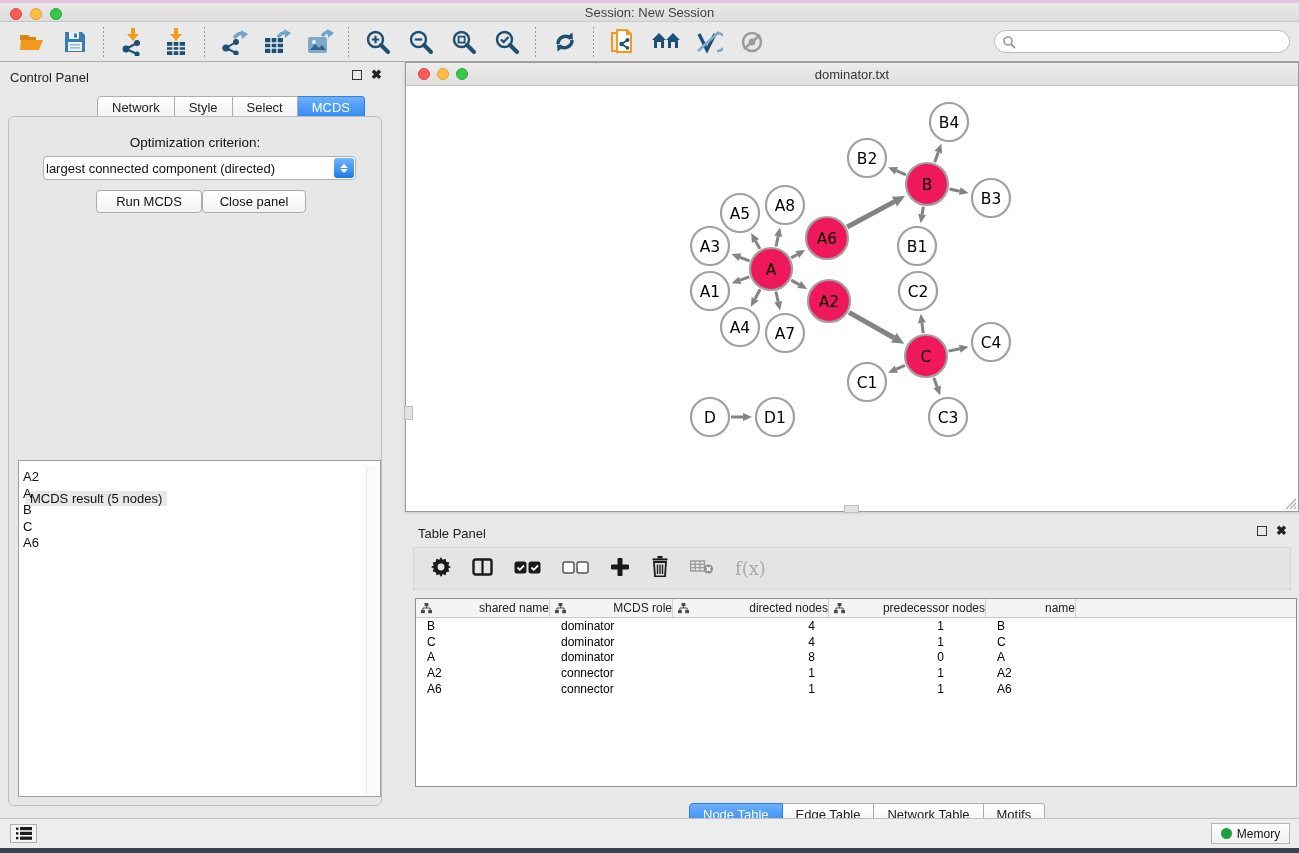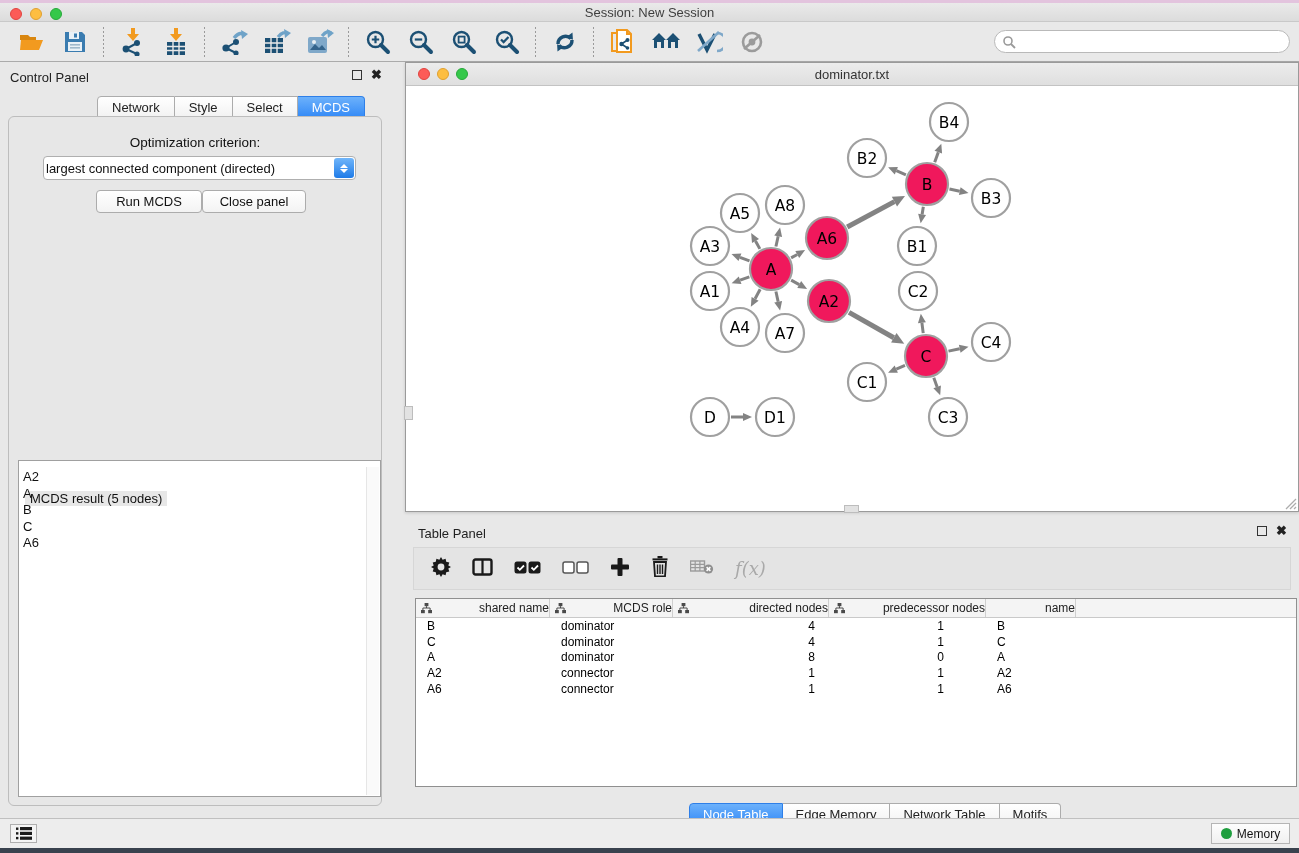--- a/index.html
+++ b/index.html
@@ -108,21 +108,21 @@
   .net-handle-left { position:absolute; left:-2px; top:343px; width:9px; height:14px; background:#E2E2E2; border:1px solid #BDBDBD; }
   .net-handle-bottom { position:absolute; left:438px; bottom:-2px; width:15px; height:8px; background:#E2E2E2; border:1px solid #BDBDBD; }
   .net-grip { position:absolute; right:1px; bottom:1px; }
   
   .table-panel { position:absolute; left:405px; top:518px; width:894px; height:300px; }
   .tp-toolbar {
     position:absolute; left:8px; top:29px; width:878px; height:43px;
     background:#E4E4E4; border:1px solid #D6D6D6;
     display:flex; align-items:center; gap:21px; padding-left:17px;
   }
-  .fx-label { font-size:18px; color:#A9A9A9; font-family:"DejaVu Serif",serif; font-style:italic; }
+  .fx-label { font-size:18px; color:#A9A9A9; font-family:"DejaVu Serif",serif; }
   .data-table {
     position:absolute; left:10px; top:80px; width:882px; height:189px;
     border:1px solid #8F8F8F; background:#fff; overflow:hidden;
   }
   .dt-header { display:flex; height:19px; background:#F4F4F4; border-bottom:1px solid #C9C9C9; }
   .dt-hcell { position:relative; display:flex; align-items:center; justify-content:flex-end;
     font-size:12px; color:#222; border-right:1px solid #CFCFCF; }
   .dt-hcell svg { position:absolute; left:5px; top:4px; }
   .dt-row { display:flex; height:15.8px; align-items:center; }
   .dt-cell { font-size:12px; color:#000; overflow:hidden; white-space:nowrap; }
@@ -581,21 +581,21 @@
           <div class="dt-cell" style="width: 134px; text-align: left; padding-left: 11px; padding-right: 0px;">A6</div>
           <div class="dt-cell" style="width: 123px; text-align: left; padding-left: 11px; padding-right: 0px;">connector</div>
           <div class="dt-cell" style="width: 156px; text-align: right; padding-left: 0px; padding-right: 14px;">1</div>
           <div class="dt-cell" style="width: 157px; text-align: right; padding-left: 0px; padding-right: 42px;">1</div>
           <div class="dt-cell" style="width: 90px; text-align: left; padding-left: 11px; padding-right: 0px;">A6</div>
         </div>
       </div>
   </div>
   <div class="seg tp-tabs" id="tp-tabs">
       <span class="seg-item active">Node Table</span>
-      <span class="seg-item">Edge Memory</span>
+      <span class="seg-item">Edge Table</span>
       <span class="seg-item">Network Table</span>
       <span class="seg-item">Motifs</span>
     </div>
 </div>
 
 <div class="status-bar">
   <div class="list-btn">
     <svg width="16" height="13" viewBox="0 0 16 13">
       <rect x="0" y="0.5" width="2.4" height="2.4" fill="#1a1a1a"></rect>
         <rect x="4" y="0" width="12" height="3.2" fill="#1a1a1a"></rect>

